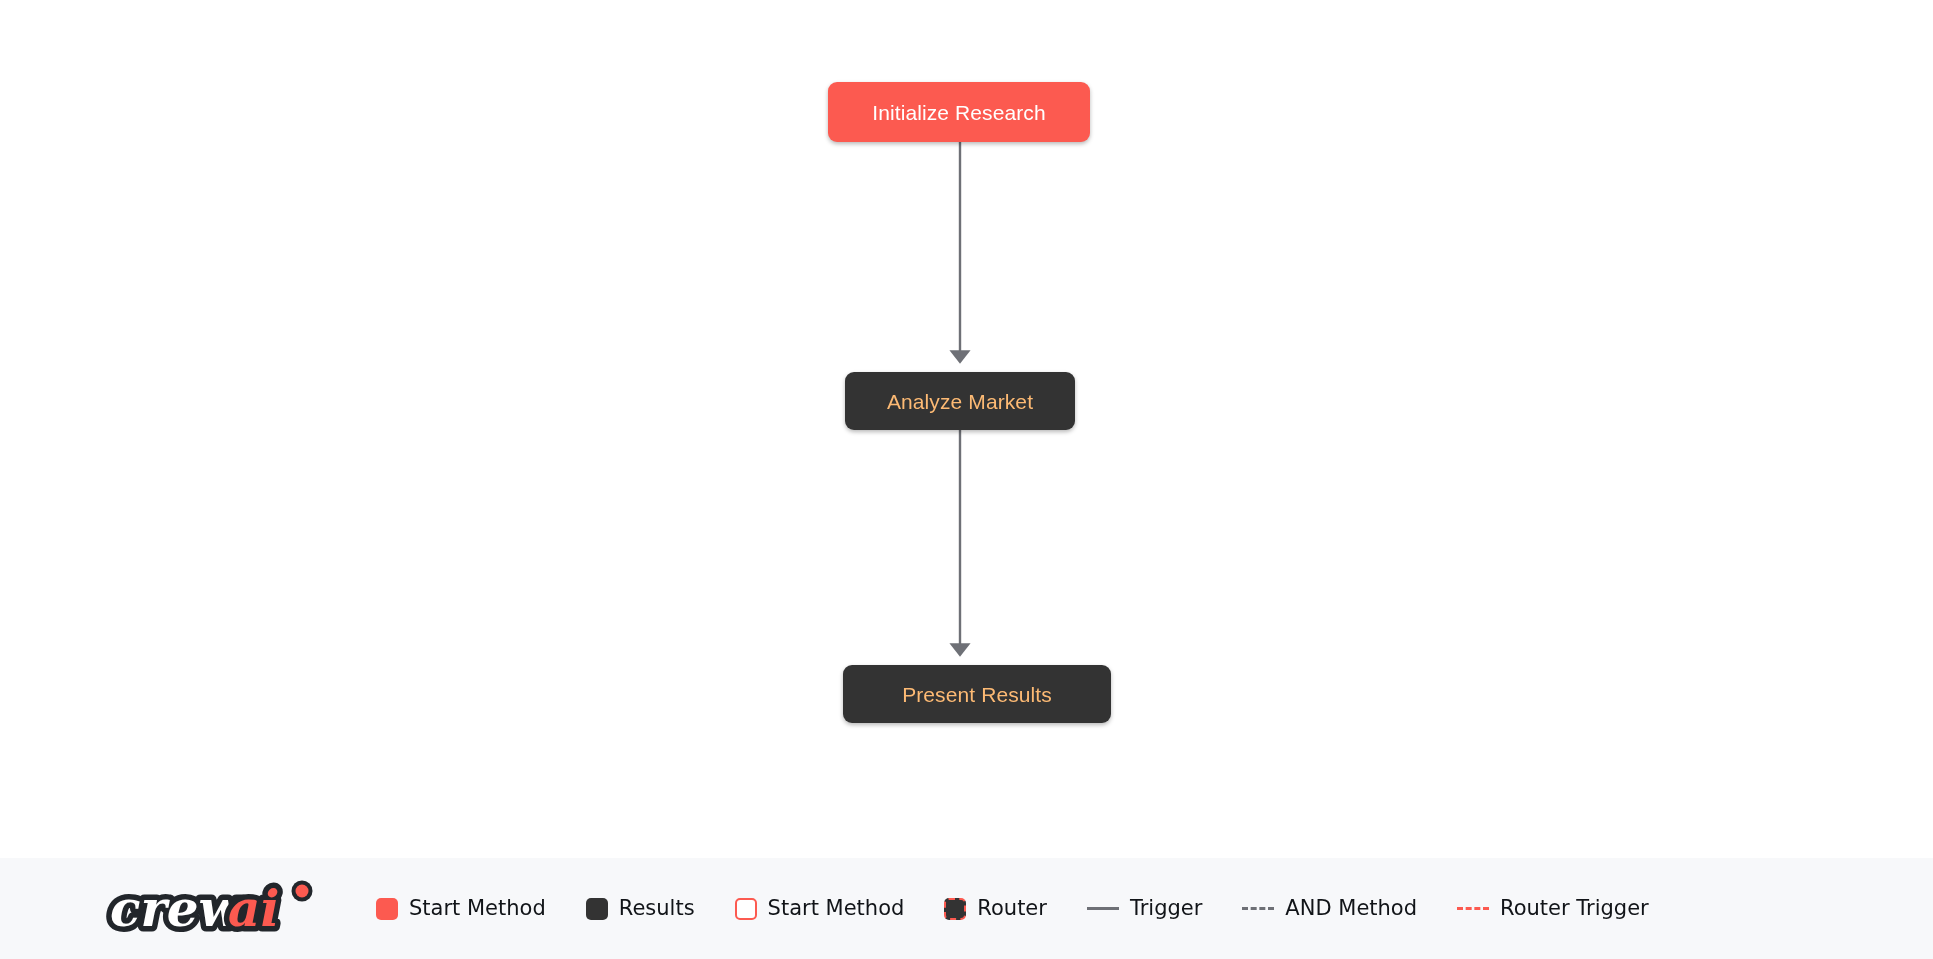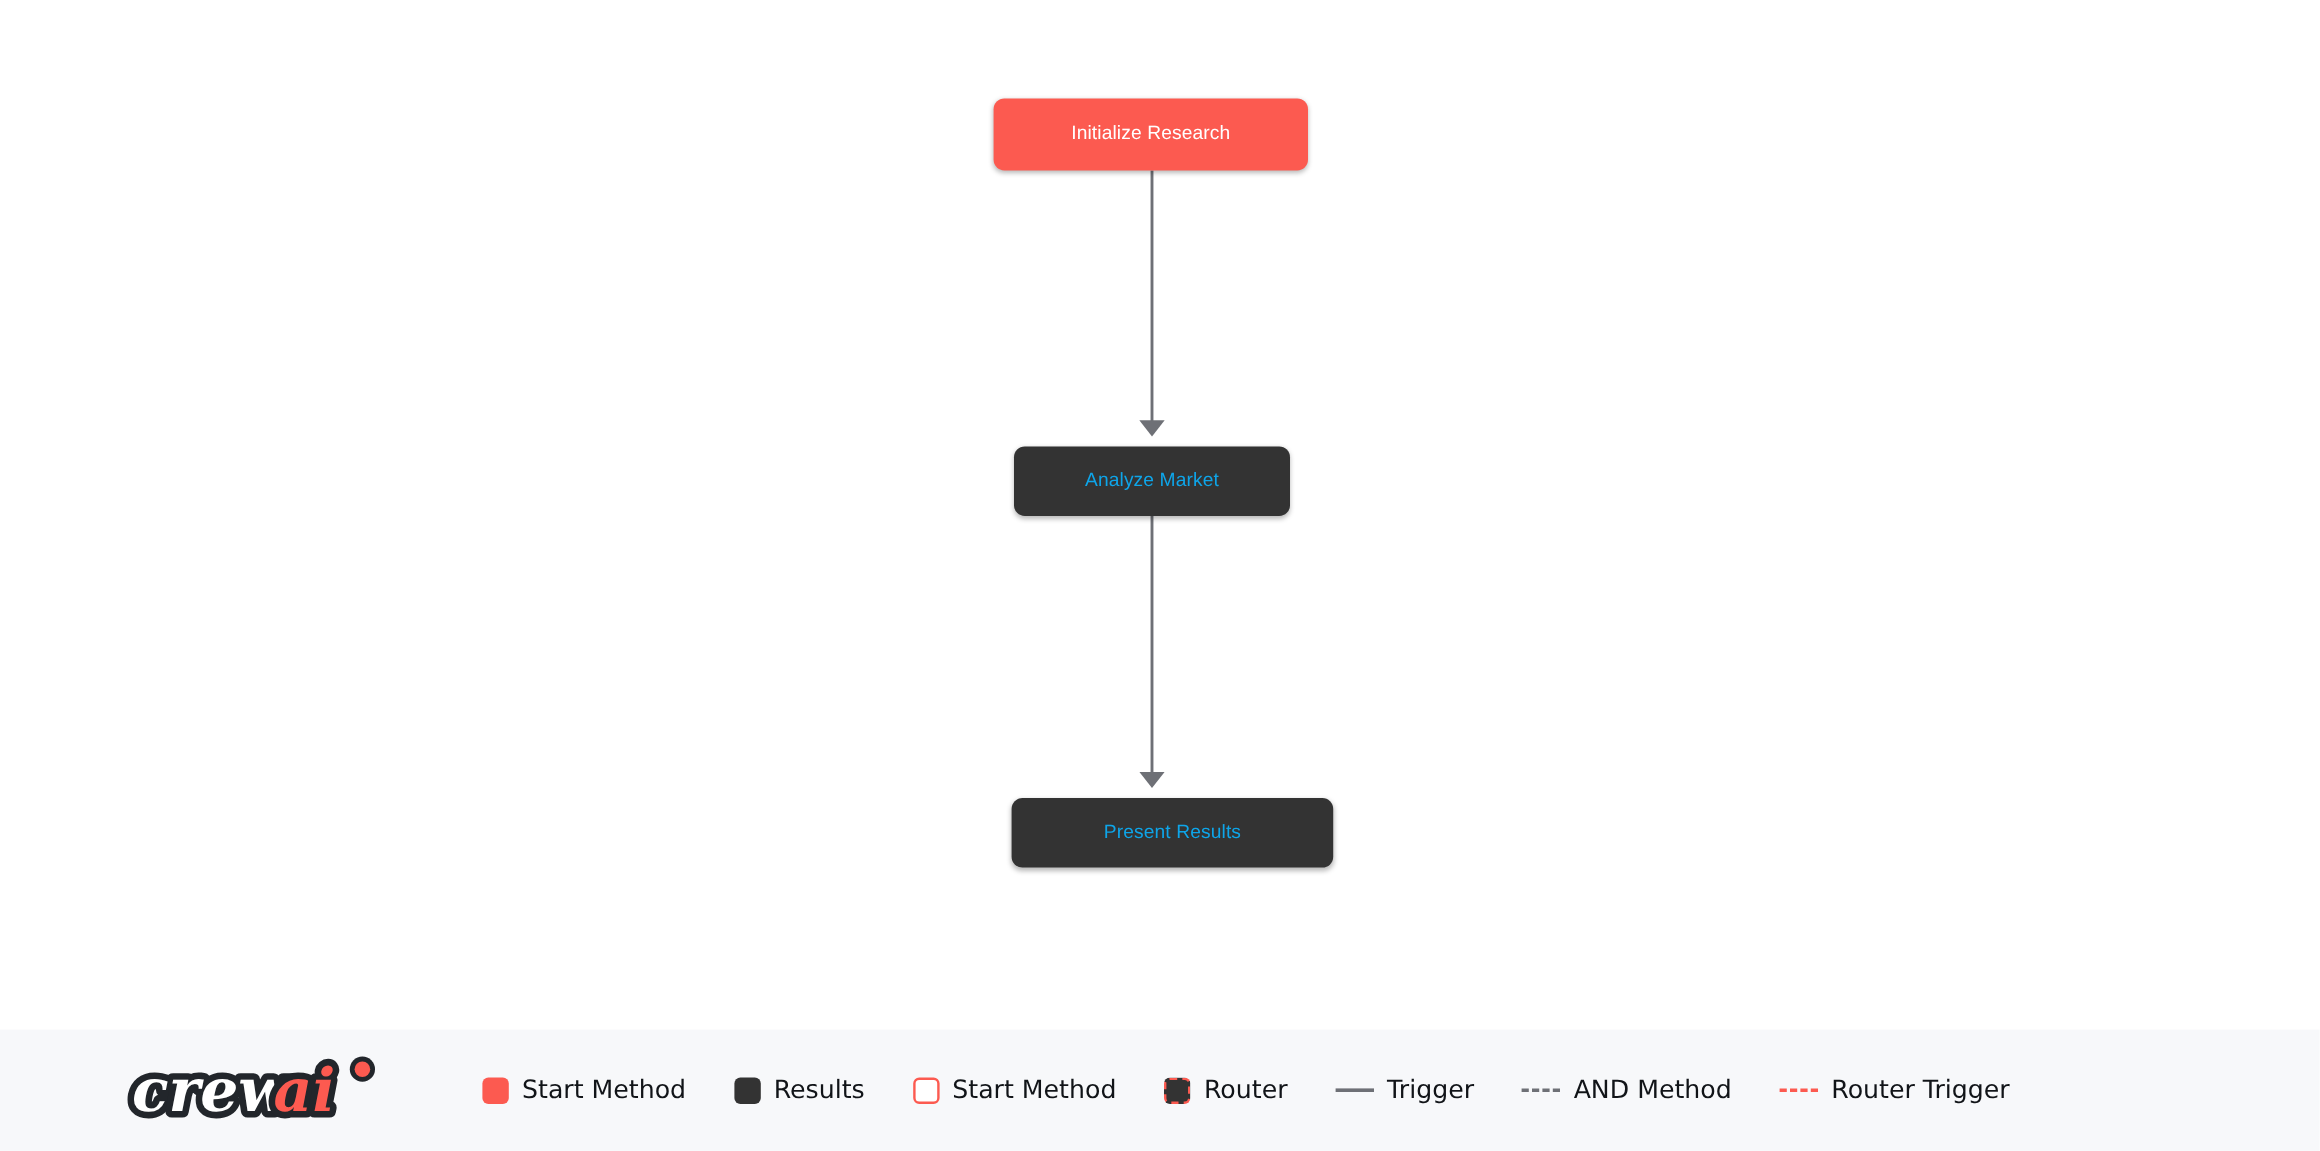--- a/index.html
+++ b/index.html
@@ -36,39 +36,39 @@
   }
 
   .flow-node {
     position: absolute;
     box-sizing: border-box;
     display: flex;
     align-items: center;
     justify-content: center;
     border-radius: 9px;
     font-family: "Liberation Sans", sans-serif;
-    font-size: 16px;
+    font-size: 21px;
     line-height: 1;
     letter-spacing: 0.1px;
     white-space: nowrap;
     box-shadow: 0 2px 4px rgba(0,0,0,0.28);
     cursor: pointer;
   }
   .flow-node .node-label {
     display: block;
     padding: 0 22px;
   }
 
   .node--start {
     background: #fc5a50;
     color: #ffffff;
   }
   .node--method {
     background: #333333;
-    color: #0ea5e9;
+    color: #fdba74;
   }
 
   
   #legend-bar {
     position: absolute;
     left: 0;
     top: 858px;
     width: 1933px;
     height: 101px;
     background: #f7f8fa;
@@ -83,21 +83,20 @@
     height: 62px;
     flex: 0 0 auto;
     margin-right: 48px;
     display: block;
   }
 
   .legend-items {
     display: flex;
     align-items: center;
     gap: 40px;
-    margin-left: 26px;
   }
 
   .legend-item {
     display: flex;
     align-items: center;
     gap: 11px;
     cursor: default;
   }
 
   .legend-label {

